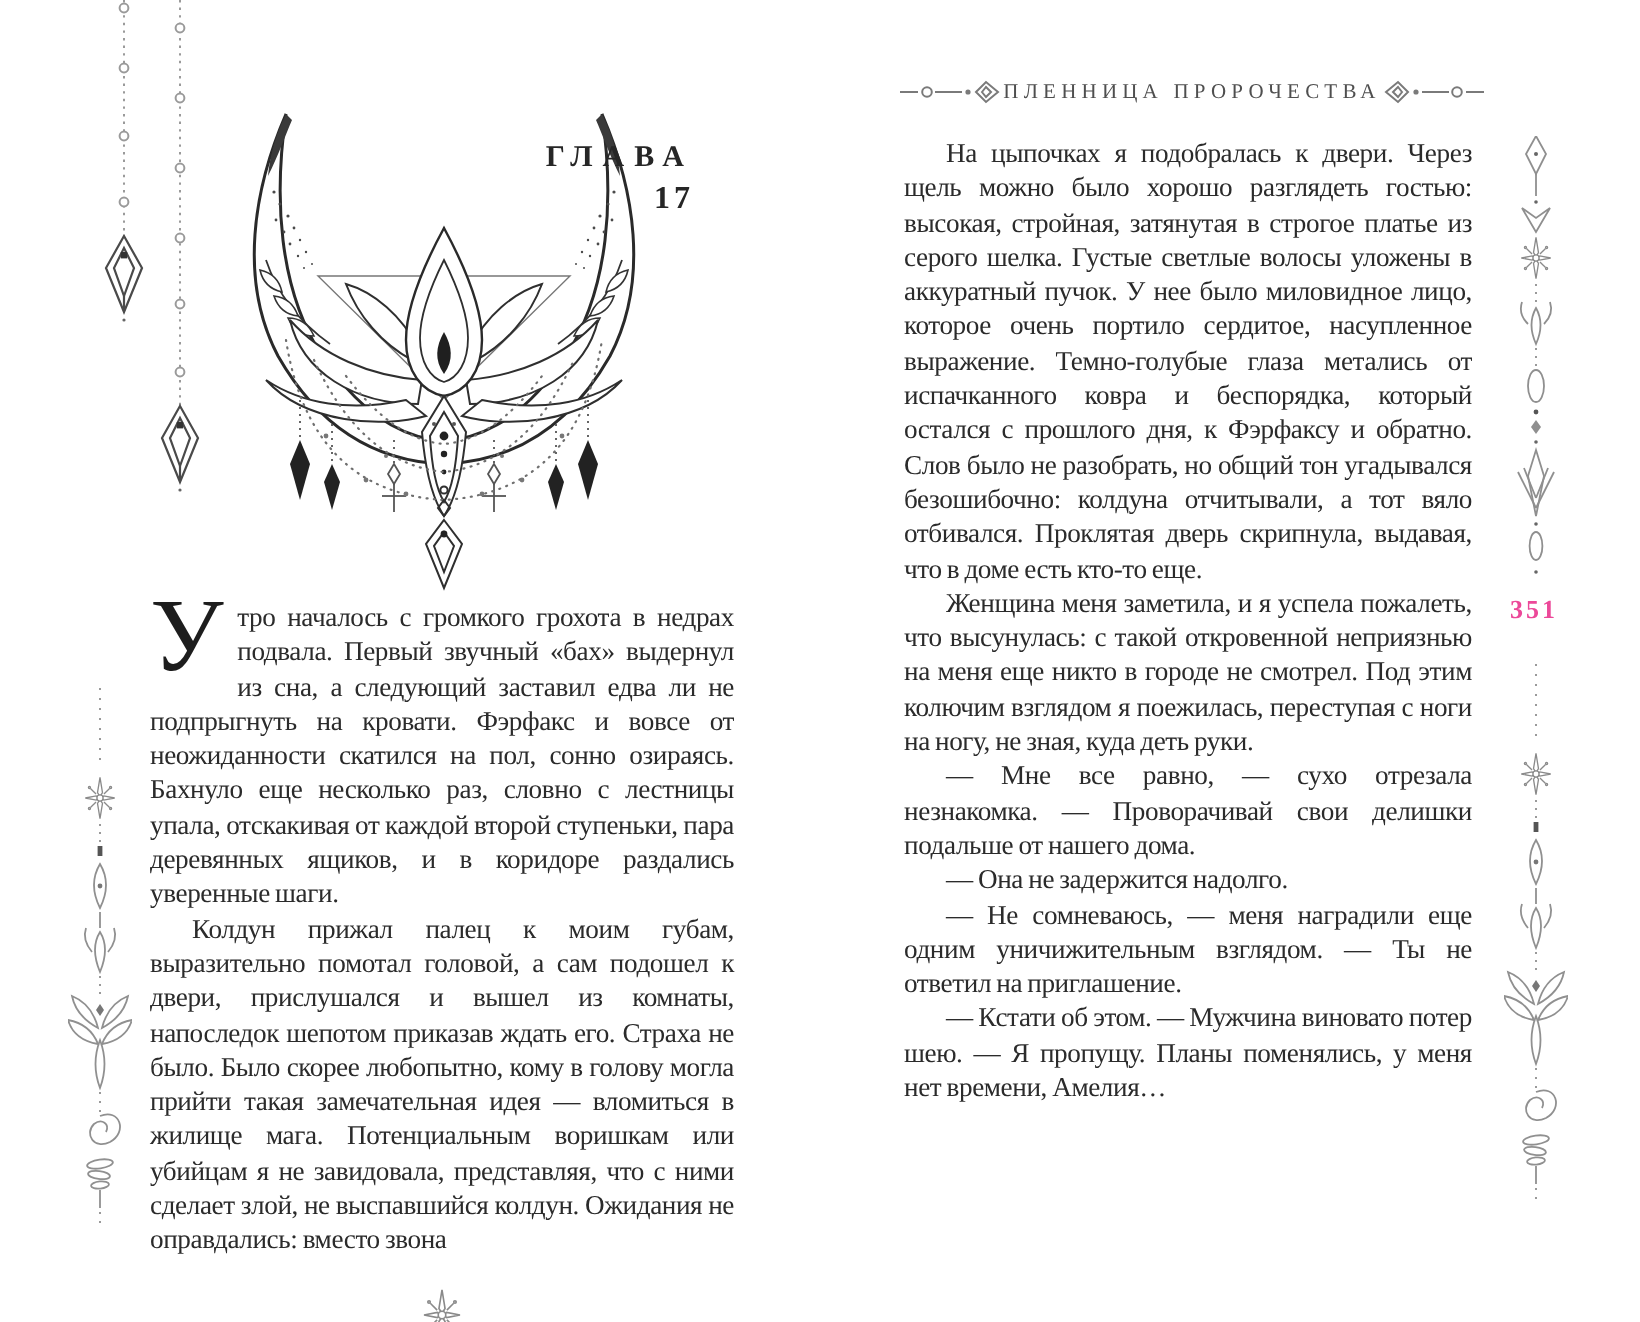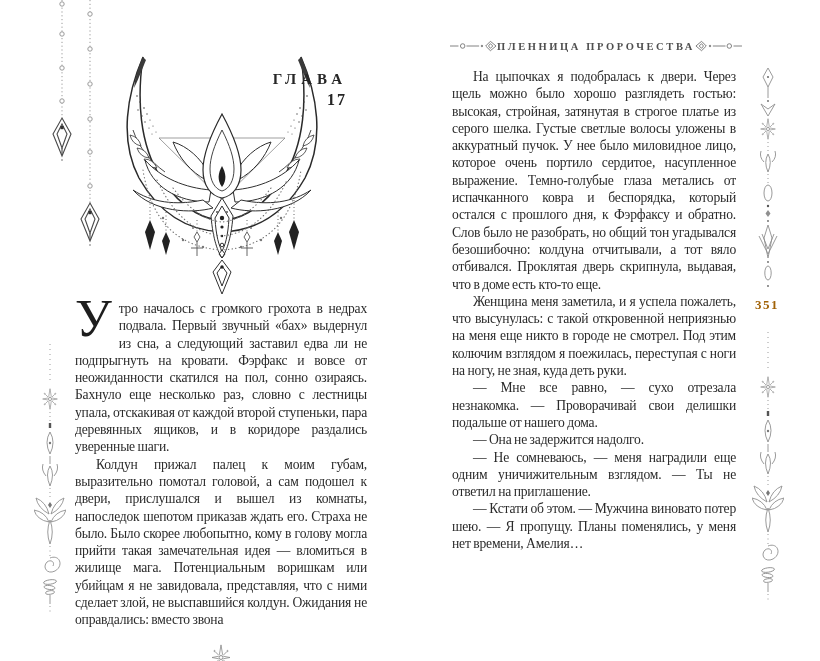--- a/index.html
+++ b/index.html
@@ -22,40 +22,40 @@
     float:left; font-size:52px; line-height:34px; padding:2px 7px 0 0;
     color:#1d1d1d; font-weight:400;
   }
   .end-star { display:block; margin:15px auto 0 auto; width:22px; height:27px; }
   
   #running-header {
     position:absolute; left:450px; top:38px; width:292px; height:16px;
     display:flex; align-items:center; justify-content:space-between;
   }
   #running-title {
-    font-size:10.5px; font-weight:700; letter-spacing:2.6px; color:#4f4f4f;
+    font-size:10.5px; font-weight:400; letter-spacing:2.6px; color:#4f4f4f;
     white-space:nowrap;
   }
   
   #chapter-head { position:absolute; left:103px; top:50px; width:244px; height:246px; }
   #chapter-head .art { position:absolute; left:0; top:0; }
   #chapter-label {
     position:relative; z-index:2; margin-top:21px; text-align:right;
     font-size:15px; font-weight:700; letter-spacing:5px; color:#262626;
     padding-left:5px;
   }
   #chapter-number {
     position:relative; z-index:2; margin-top:3px; text-align:right;
     font-size:16px; font-weight:700; letter-spacing:2px; color:#262626;
   }
   
   .abs { position:absolute; }
   #page-number {
     position:absolute; left:748px; top:297px; width:38px; text-align:center;
-    font-size:13px; font-weight:700; letter-spacing:1.5px; color:#a16207;
+    font-size:13px; font-weight:700; letter-spacing:1.5px; color:#ec4899;
   }
 </style>
 </head>
 <body>
 
 <svg width="0" height="0" style="position:absolute">
   <defs>
     <symbol id="star8" viewBox="0 0 24 30">
       <g fill="none" stroke="#8a8a8a" stroke-width="0.9">
         <path d="M12 1 L13.7 11.4 L12 14 L10.3 11.4 Z"></path>

